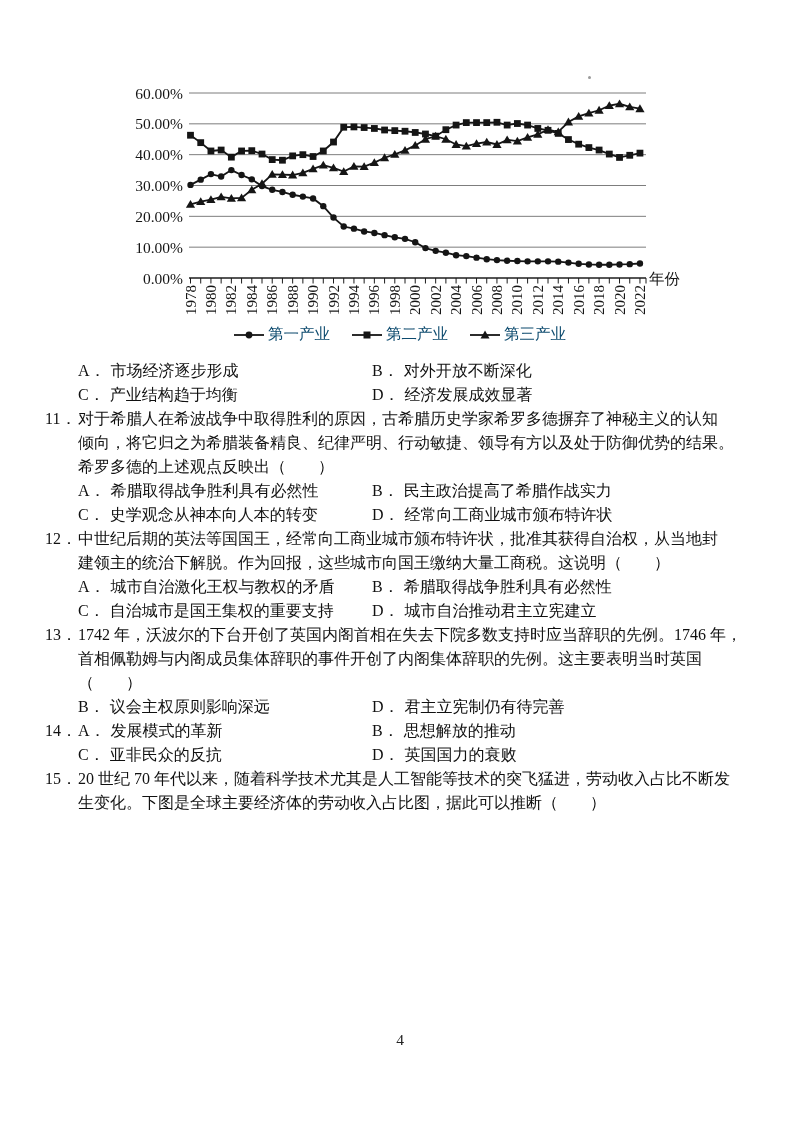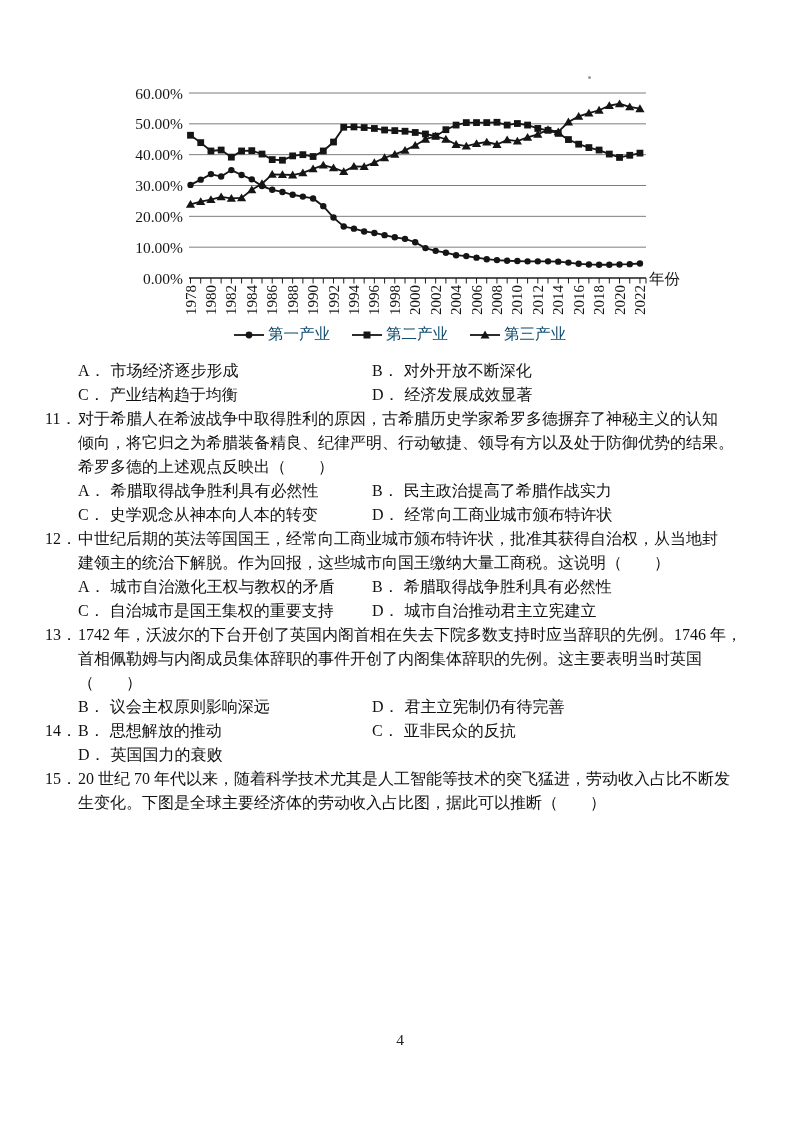--- a/index.html
+++ b/index.html
@@ -361,20 +361,21 @@
         </div>
     <div class="opts">
           <div class="opt"><span class="opt-key">B．</span><span>议会主权原则影响深远</span></div>
           <div class="opt"><span class="opt-key">D．</span><span>君主立宪制仍有待完善</span></div>
         </div>
   </div>
 
   <div class="q">
     <span class="qnum">14．</span>
     <div class="opts">
+          <div class="opt"><span class="opt-key">A．</span><span>发展模式的革新</span></div>
           <div class="opt"><span class="opt-key">B．</span><span>思想解放的推动</span></div>
           <div class="opt"><span class="opt-key">C．</span><span>亚非民众的反抗</span></div>
           <div class="opt"><span class="opt-key">D．</span><span>英国国力的衰败</span></div>
         </div>
   </div>
 
   <div class="q">
     <span class="qnum">15．</span>
     <div class="qlines">
           <div class="qline">20 世纪 70 年代以来，随着科学技术尤其是人工智能等技术的突飞猛进，劳动收入占比不断发</div>

